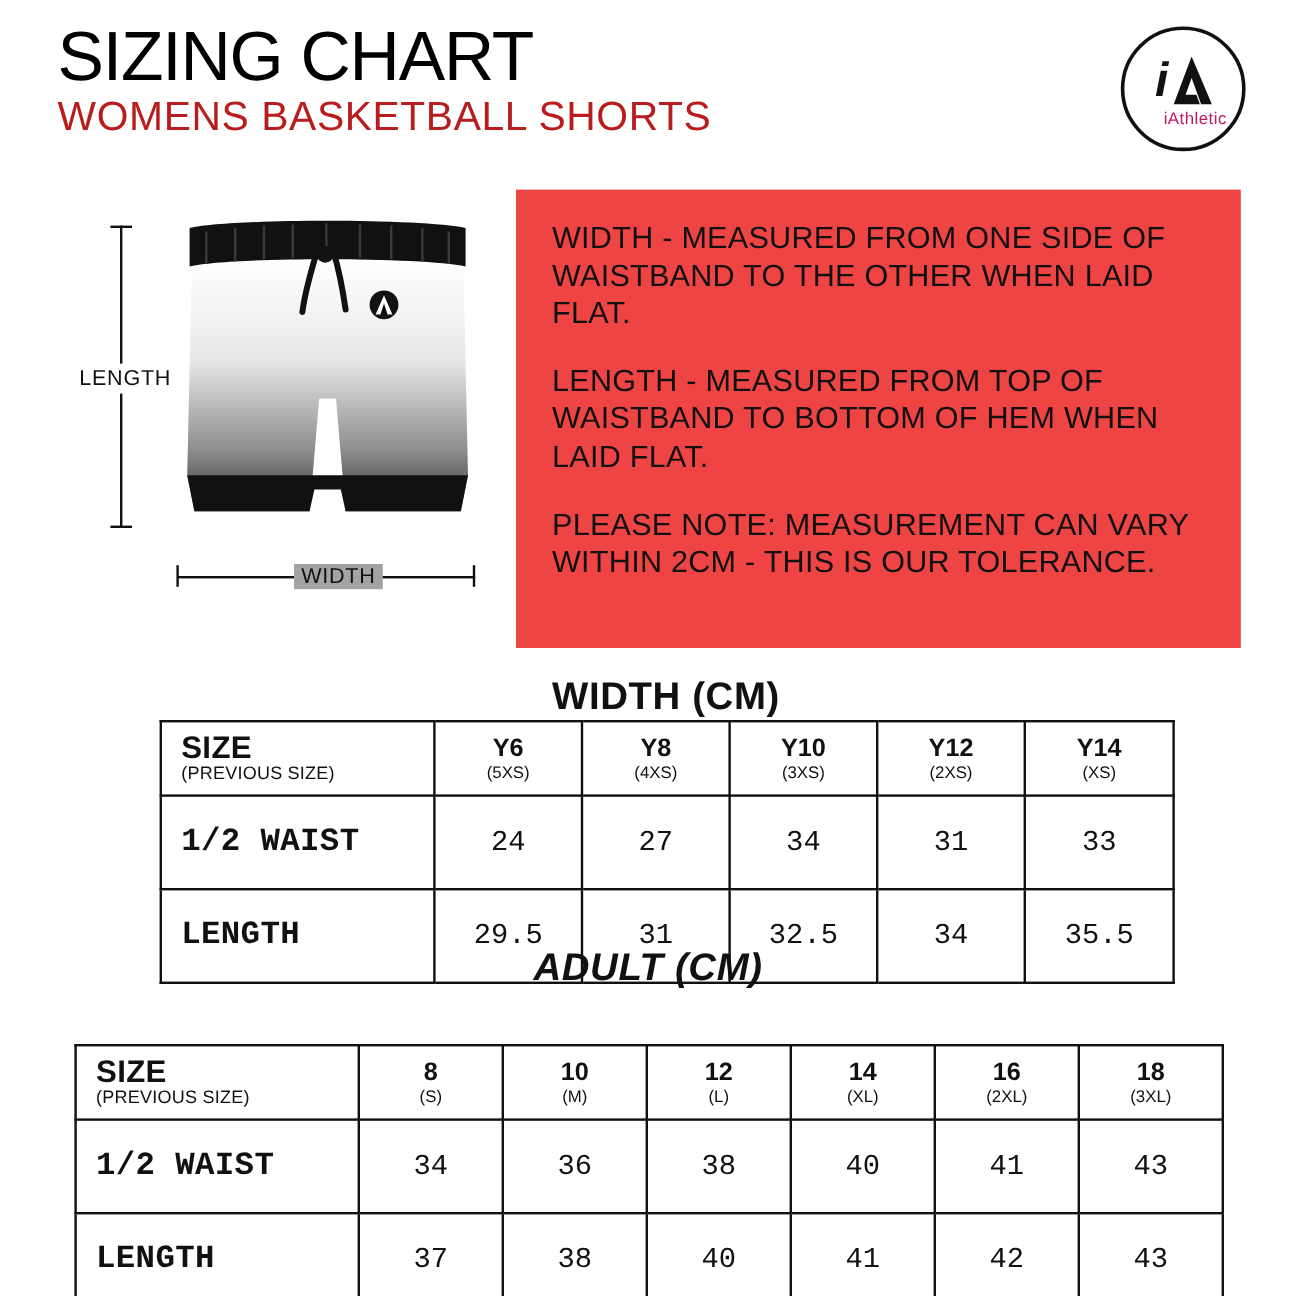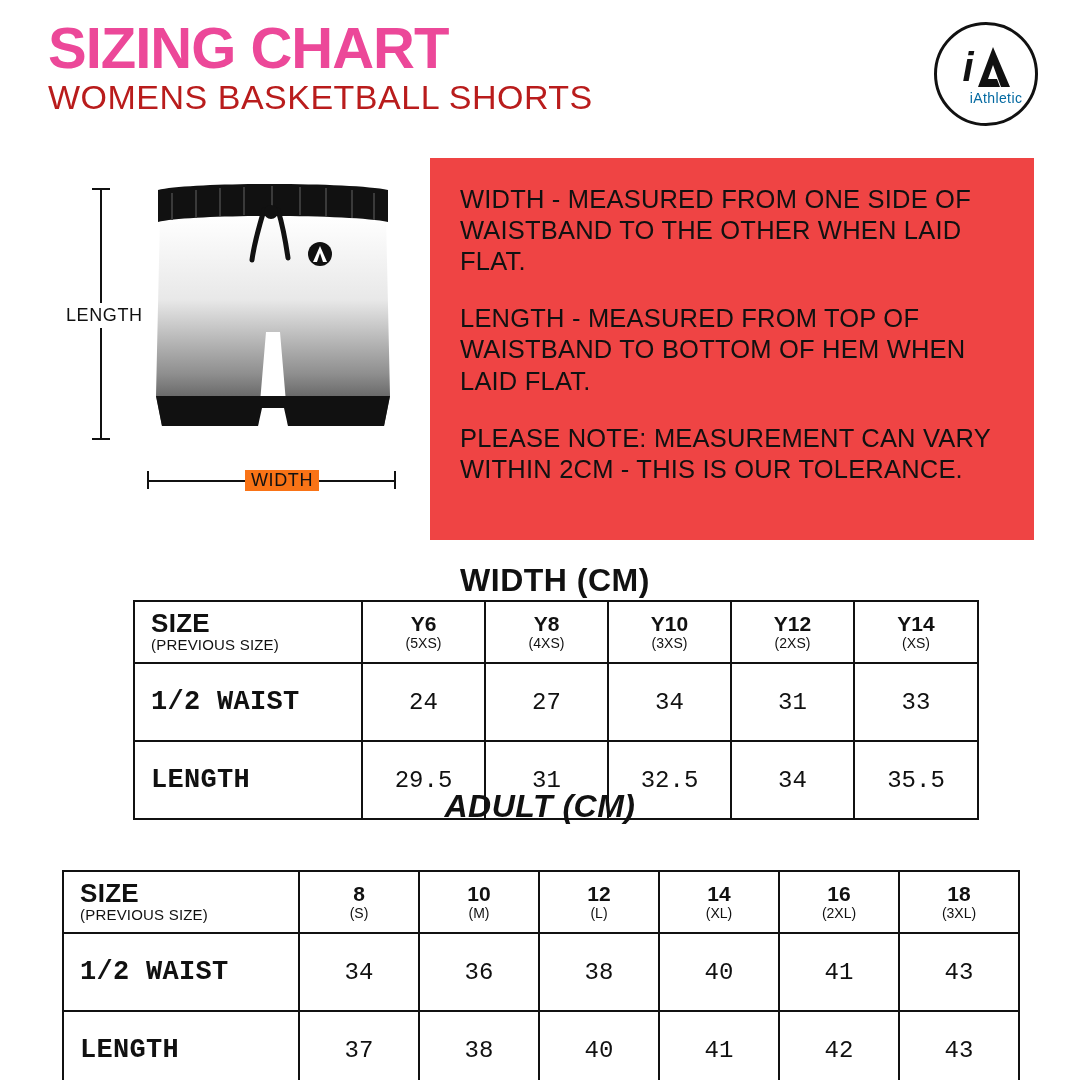--- a/index.html
+++ b/index.html
@@ -10,25 +10,25 @@
     font-family: "Liberation Sans", sans-serif;
     color: #111111;
     overflow: hidden;
   }
   .page { position: relative; width: 1080px; height: 1080px; }
 
   
   .header { position: absolute; left: 48px; top: 20px; }
   .title {
     font-size: 58px;
-    font-weight: 700;
+    font-weight: 400;
     letter-spacing: -1px;
     line-height: 0.95;
     margin: 0;
-    color: #ec4899;
+    color: #000000;
   }
   .subtitle {
     font-size: 34px;
     font-weight: 400;
     letter-spacing: 0.5px;
     line-height: 1.1;
     margin: 4px 0 0 0;
     color: #b91c1c;
   }
 
@@ -48,41 +48,41 @@
   .logo-mark {
     display: flex; align-items: flex-end; gap: 2px;
     height: 44px;
   }
   .logo-i {
     font-size: 40px; font-weight: 700; font-style: italic;
     line-height: 1; color: #111;
   }
   .logo-a { width: 34px; height: 40px; }
   .logo-text {
-    font-size: 14px; letter-spacing: 0.4px; color: #0369a1;
+    font-size: 14px; letter-spacing: 0.4px; color: #be185d;
     margin-top: 3px;
     padding-left: 20px;
   }
 
   .len-axis { position: absolute; left: 100px; top: 188px; width: 2px; height: 252px; background: #111; }
   .len-cap-top { position: absolute; left: 92px; top: 188px; width: 18px; height: 2px; background: #111; }
   .len-cap-bot { position: absolute; left: 92px; top: 438px; width: 18px; height: 2px; background: #111; }
   .len-label {
     position: absolute; left: 66px; top: 303px;
     font-size: 18px; letter-spacing: 0.6px; color: #111;
     background: #fff; padding: 2px 0;
   }
 
   .wid-axis { position: absolute; left: 148px; top: 480px; width: 248px; height: 2px; background: #111; }
   .wid-cap-l { position: absolute; left: 147px; top: 471px; width: 2px; height: 18px; background: #111; }
   .wid-cap-r { position: absolute; left: 394px; top: 471px; width: 2px; height: 18px; background: #111; }
   .wid-label {
     position: absolute; left: 245px; top: 470px;
     font-size: 18px; letter-spacing: 0.6px; color: #111;
-    background: #f97316; padding: 0 6px;
+    background: #a3a3a3; padding: 0 6px;
   }
 
   
   .shorts { position: absolute; left: 152px; top: 182px; width: 242px; height: 270px; }
 
   
   .notes {
     position: absolute;
     left: 430px; top: 158px;
     width: 604px; height: 382px;

